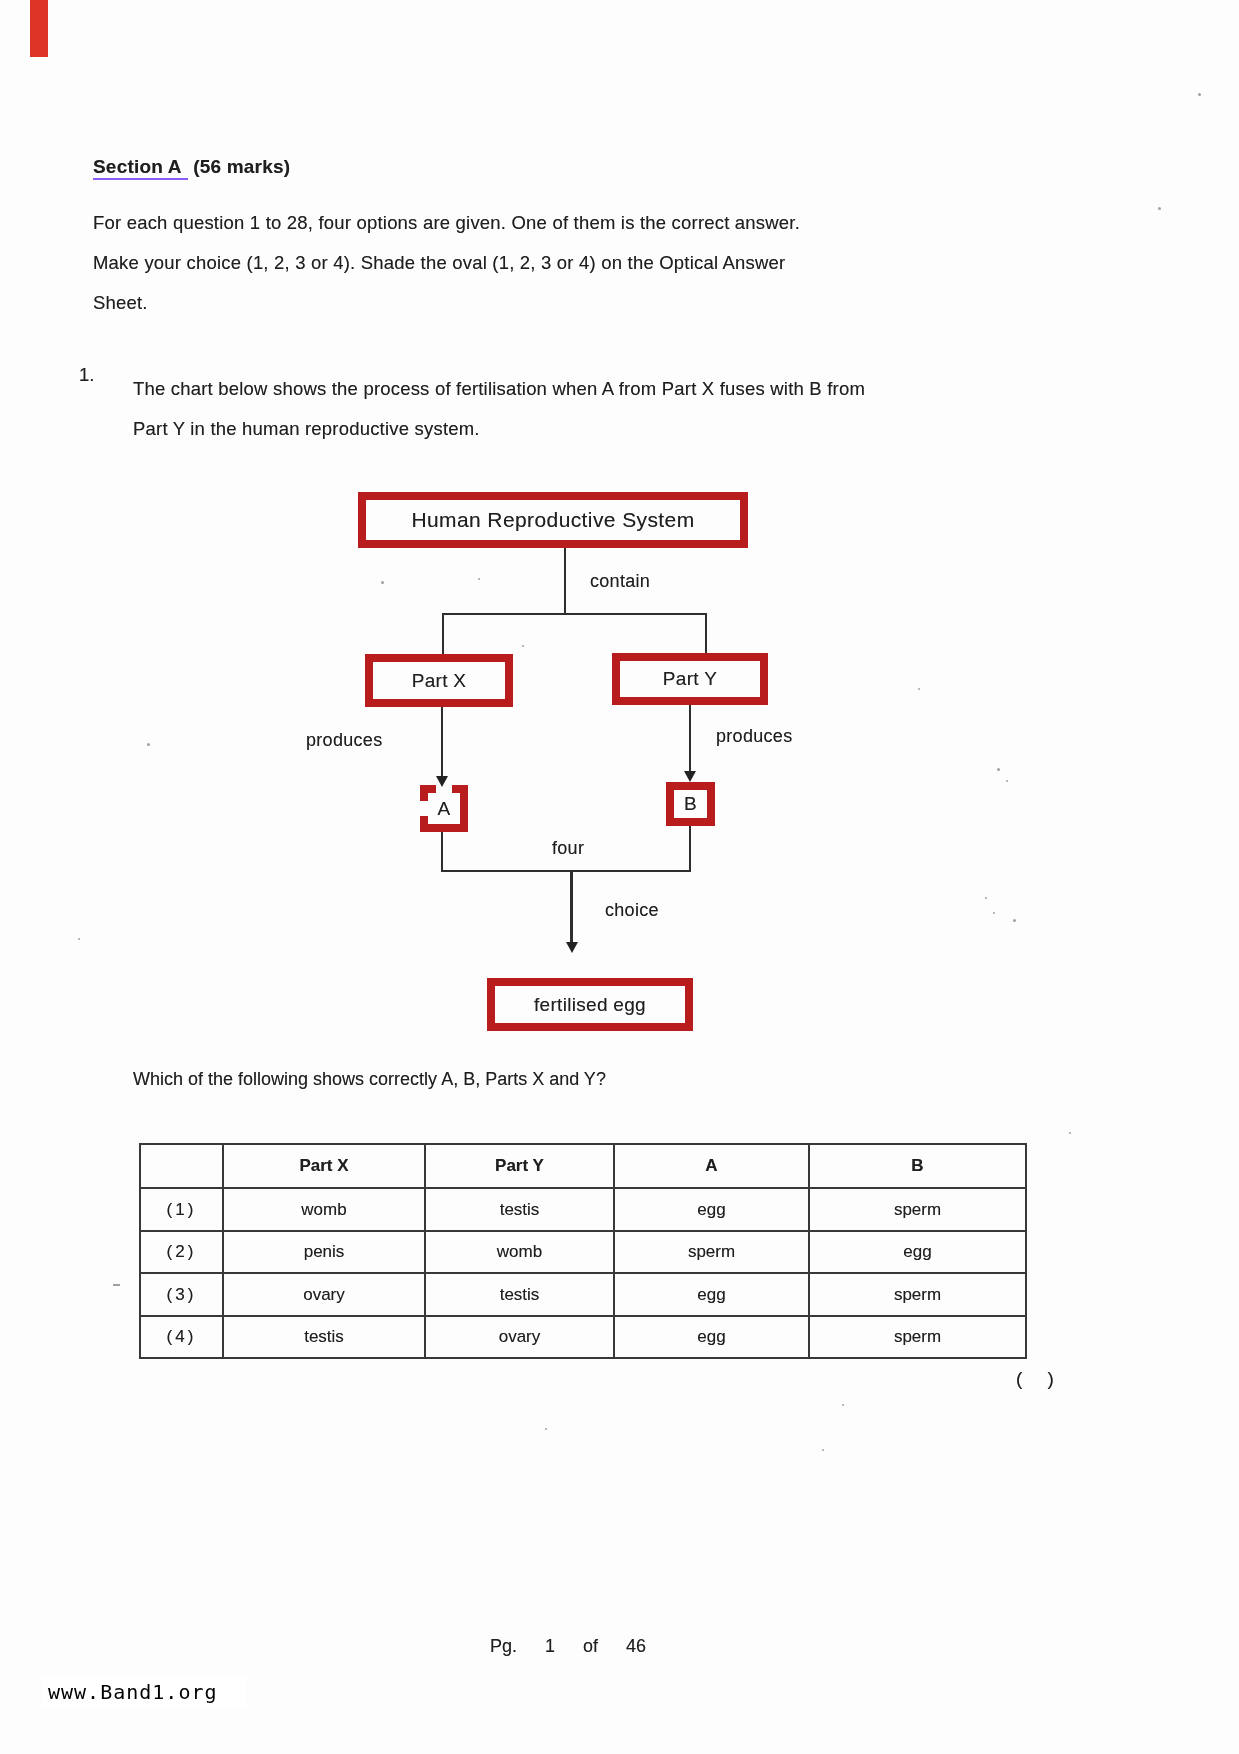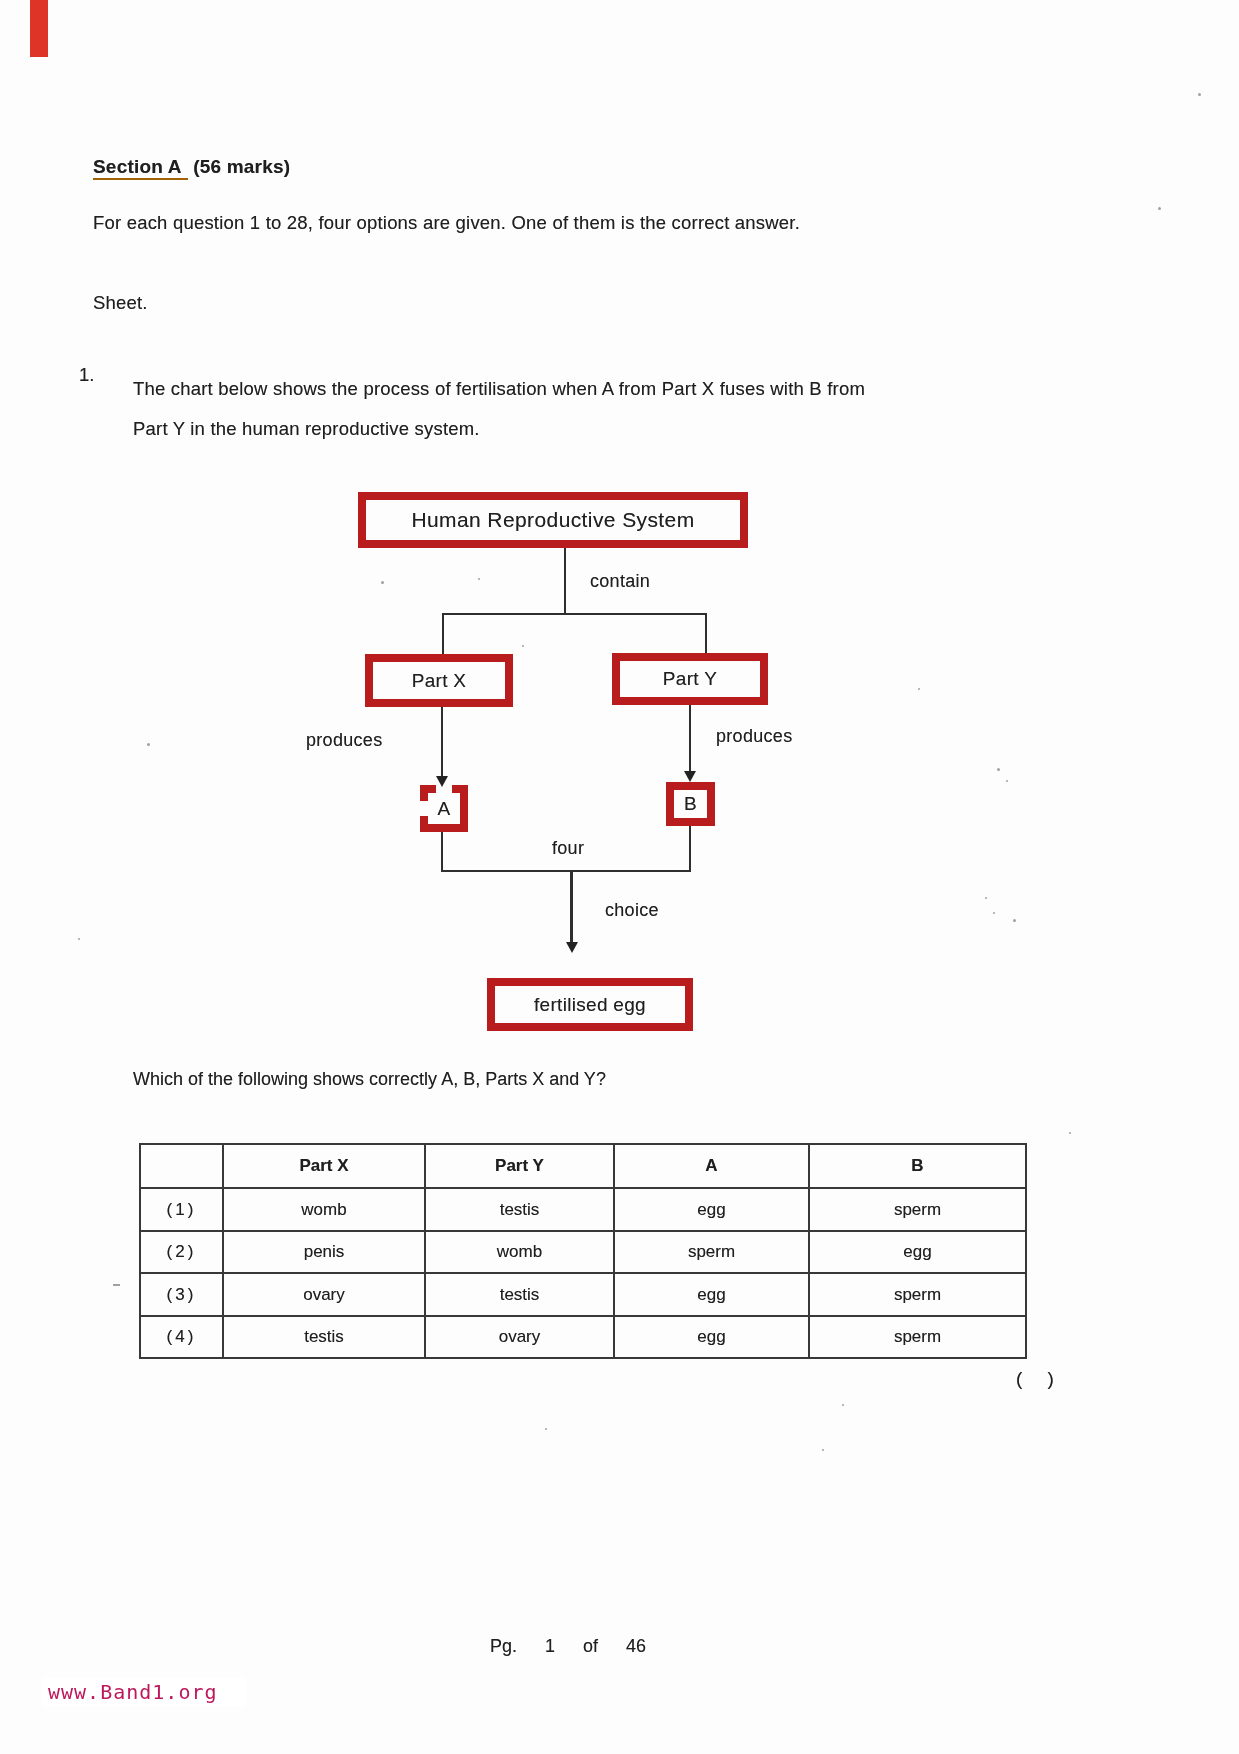--- a/index.html
+++ b/index.html
@@ -13,21 +13,21 @@
     background:#fdfdfd;overflow:hidden;
     color:#1f1f1f;
   }
   .abs{position:absolute;}
   .ink{
     color:#1f1f1f;
     text-shadow:0 0 0.6px rgba(20,20,20,0.45);
   }
   .doc-text{font-size:18.5px;letter-spacing:0.2px;line-height:24px;margin-top:13px;}
   .heading{font-size:19px;font-weight:bold;letter-spacing:0.2px;}
-  .heading .u{border-bottom:2px solid #a16207;padding-bottom:1px;padding-right:6px;}
+  .heading .u{border-bottom:2px solid #8b5cf6;padding-bottom:1px;padding-right:6px;}
   .qnum{font-size:18.5px;}
   .prompt{font-size:18px;}
   
   .box{
     border:8px solid #b91c1c;background:transparent;
     display:flex;align-items:center;justify-content:center;
     box-sizing:border-box;
   }
   .box.dashed{border-top-style:dashed;border-left-style:dashed;}
   .node-text{font-size:19px;letter-spacing:0.3px;}
@@ -50,37 +50,38 @@
     overflow:hidden;
   }
   table.opts th{font-weight:bold;}
   td.rowlab{letter-spacing:3px;}
   .answer-blank{font-size:19px;word-spacing:16px;letter-spacing:2px;}
   .footer-line{display:flex;gap:28px;font-size:18px;}
   .watermark-bg{
     background:#ffffff;
     padding:3px 28px 3px 6px;
     font-family:"DejaVu Sans Mono", monospace;
-    font-size:20px;color:#be185d;letter-spacing:1px;
+    font-size:20px;color:#000000;letter-spacing:1px;
   }
   .red-mark{background:#dd3427;}
   .speck{position:absolute;background:#6f6f6f;opacity:0.65;border-radius:50%;}
 </style>
 </head>
 <body>
 
 <div class="page">
 
   <div class="abs red-mark" style="left:30px;top:0;width:18px;height:57px;"></div>
 
   <div class="abs ink heading" style="left:93px;top:156px;">
     <span class="u">Section A</span><span> (56 marks)</span>
   </div>
 
   <div class="abs ink doc-text" style="left:93px;top:198px;">For each question 1 to 28, four options are given. One of them is the correct answer.</div>
+  <div class="abs ink doc-text" style="left:93px;top:238px;">Make your choice (1, 2, 3 or 4). Shade the oval (1, 2, 3 or 4) on the Optical Answer</div>
   <div class="abs ink doc-text" style="left:93px;top:278px;">Sheet.</div>
 
   <div class="abs ink qnum" style="left:79px;top:364px;">1.</div>
   <div class="abs ink doc-text" style="left:133px;top:364px;">The chart below shows the process of fertilisation when A from Part X fuses with B from</div>
   <div class="abs ink doc-text" style="left:133px;top:404px;">Part Y in the human reproductive system.</div>
 
   <div class="abs box" style="left:358px;top:492px;width:390px;height:56px;">
     <span class="ink root-text">Human Reproductive System</span>
   </div>
 

